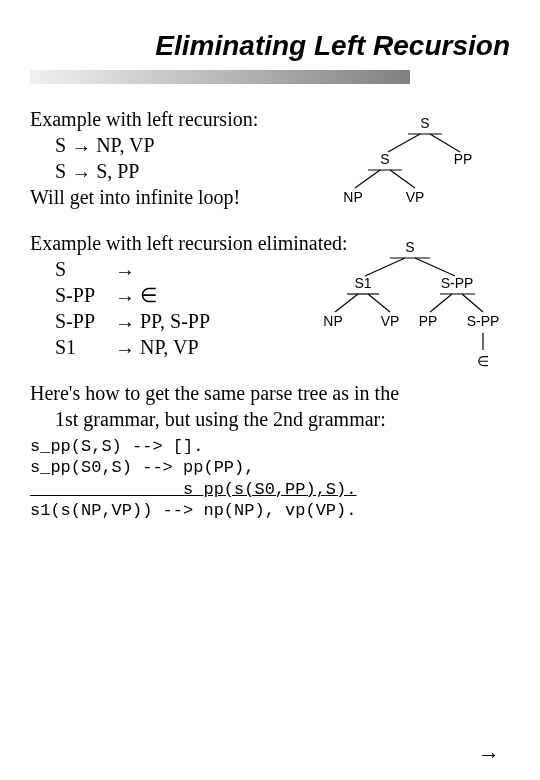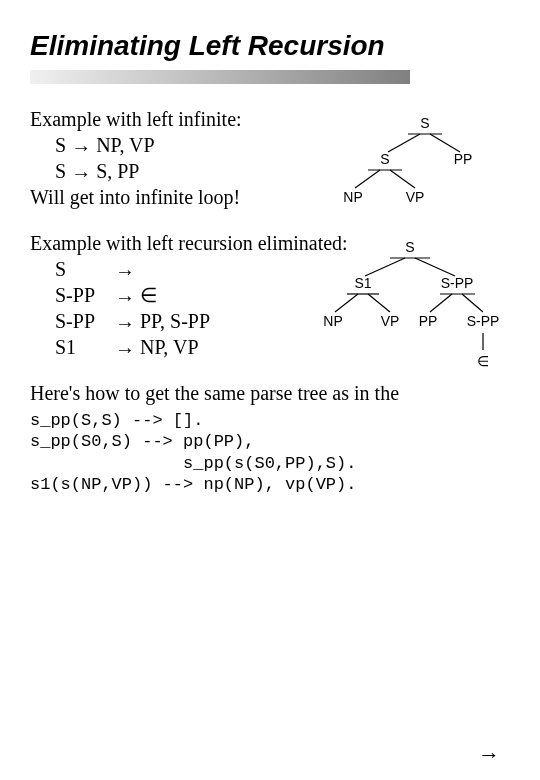--- a/index.html
+++ b/index.html
@@ -13,20 +13,21 @@
       position: relative;
     }
     .slide {
       padding: 30px 30px 20px 30px;
     }
     .title {
       font-family: Arial, sans-serif;
       font-weight: bold;
       font-style: italic;
       font-size: 28px;
+      text-align: right;
       margin-bottom: 8px;
     }
     .gradient-line {
       height: 14px;
       width: 380px;
       background: linear-gradient(to right, #f0f0f0, #808080);
       margin-bottom: 22px;
     }
     .content {
       font-size: 20px;
@@ -91,21 +92,21 @@
 </head>
 <body>
 
 <div class="slide">
   <div class="title">Eliminating Left Recursion</div>
   <div class="gradient-line"></div>
 
   <div class="content">
 
     <div class="example-block">
-      <div>Example with left infinite:</div>
+      <div>Example with left recursion:</div>
       <div class="indent">
         <span>S</span>
         <span class="arrow-strike">→</span>
         <span>NP, VP</span>
       </div>
       <div class="indent">
         <span>S</span>
         <span class="arrow-strike">→</span>
         <span>S, PP</span>
       </div>
@@ -169,24 +170,25 @@
           <text x="113" y="88" text-anchor="middle">PP</text>
           <text x="168" y="88" text-anchor="middle">S-PP</text>
           <line x1="168" y1="95" x2="168" y2="112"></line>
           <text x="168" y="128" text-anchor="middle">∈</text>
         </svg>
       </div>
     </div>
 
     <div class="example-block" style="margin-bottom:0;">
       <div>Here's how to get the same parse tree as in the</div>
+      <div class="indent2">1st grammar, but using the 2nd grammar:</div>
       <div class="code-block">
         <div>s_pp(S,S) --&gt; [].</div>
         <div>s_pp(S0,S) --&gt; pp(PP),</div>
-        <div style="white-space: pre;">               s_pp(s(S0,PP),S).</div>
+        <div style="white-space: pre; text-decoration: underline;">               s_pp(s(S0,PP),S).</div>
         <div>s1(s(NP,VP)) --&gt; np(NP), vp(VP).</div>
       </div>
     </div>
 
   </div>
 </div>
 
 <div class="bottom-arrow">→</div>
 
 </body></html>

